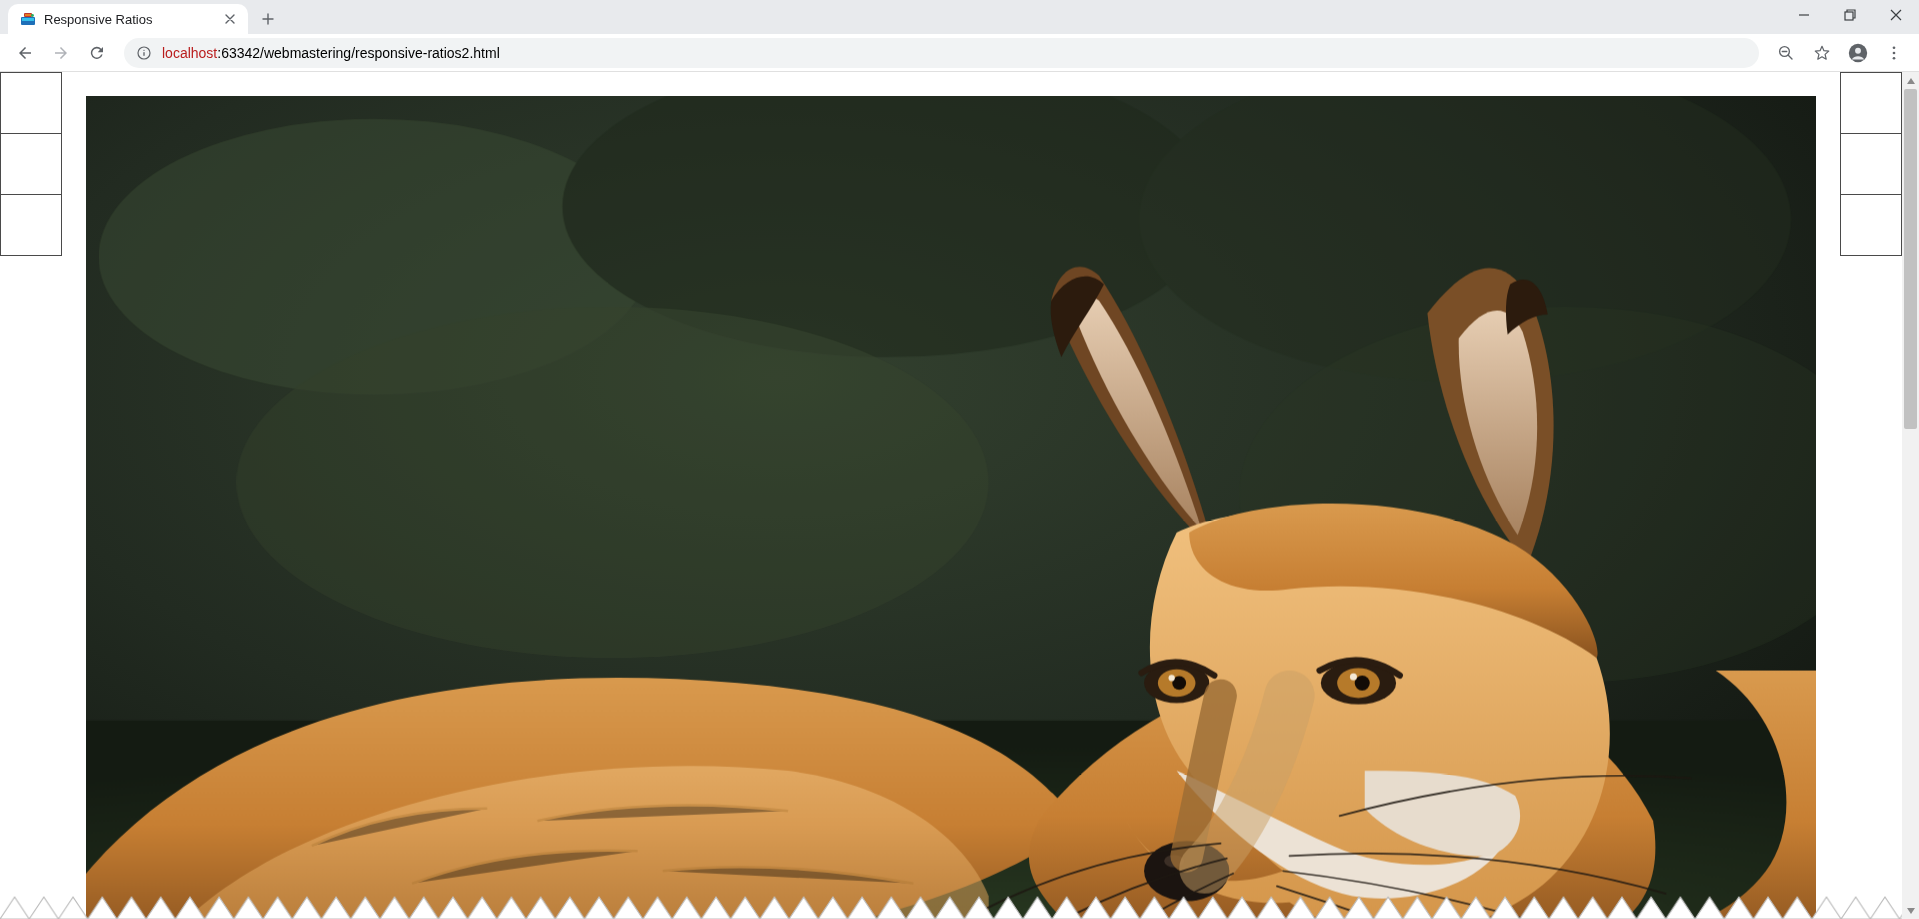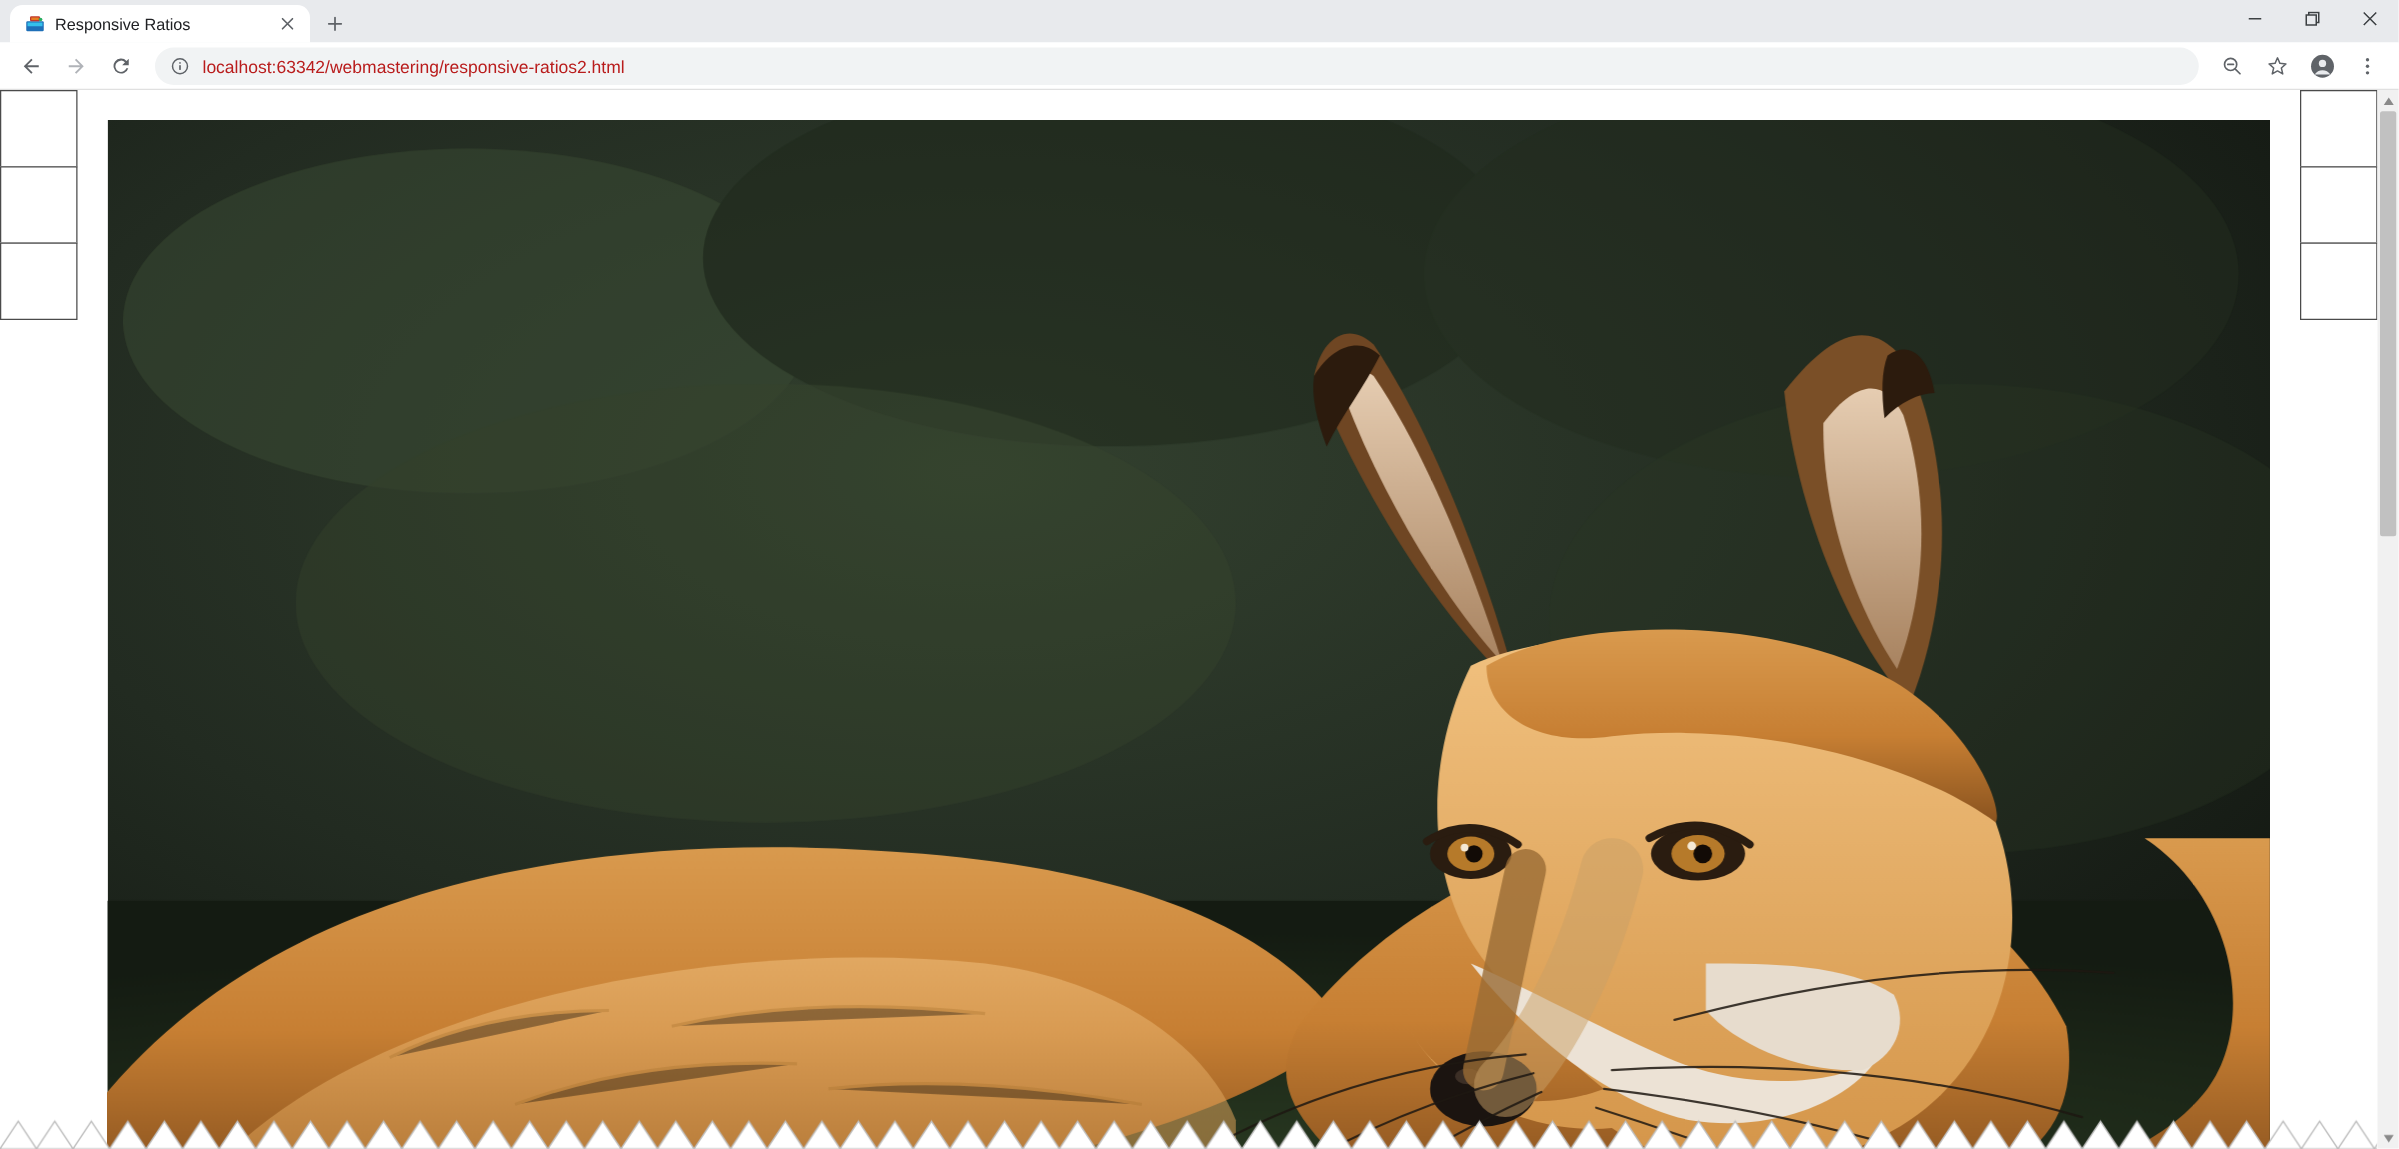--- a/index.html
+++ b/index.html
@@ -98,21 +98,21 @@
     background:#f1f3f4;
     border-radius:15px;
     display:flex;
     align-items:center;
     padding:0 12px;
     gap:10px;
     color:#5f6368;
     font-size:14px;
   }
   .omnibox .url-host { color:#b91c1c; }
-  .omnibox .url-rest { color:#b91c1c; }
+  .omnibox .url-rest { color:#000000; }
 
   
   .viewport {
     position: relative;
     height: calc(919px - 34px - 38px);
     background:#ffffff;
     display:flex;
   }
   .page {
     flex:1;

